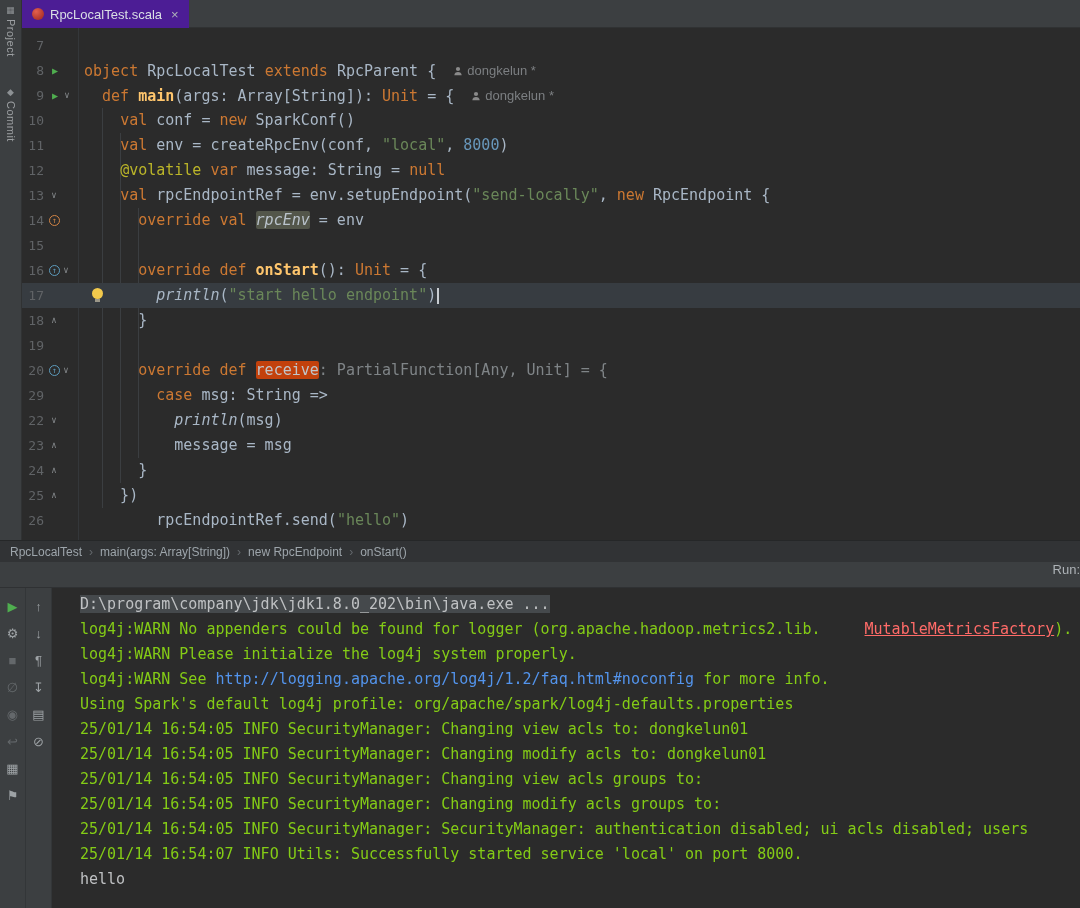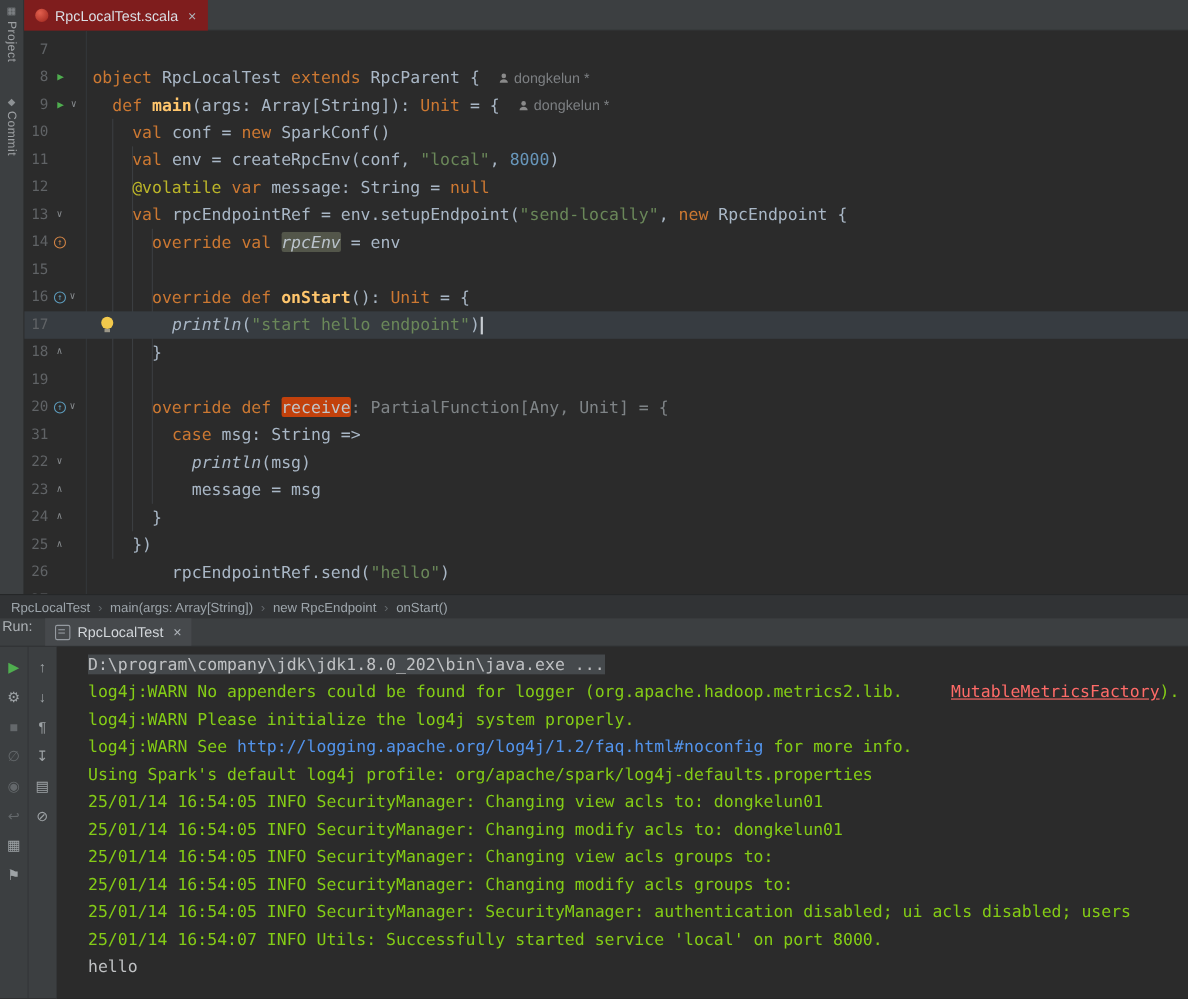--- a/index.html
+++ b/index.html
@@ -2,21 +2,21 @@
 <html><head>
 <meta charset="utf-8">
 <style>
   html,body{margin:0;padding:0;background:#1e1e1e;}
   .app{position:relative;width:1080px;height:908px;background:#2b2b2b;overflow:hidden;
        font-family:"Liberation Sans",sans-serif;}
 
   
   .tabbar{position:absolute;left:22px;top:0;right:0;height:28px;background:#3c3f41;
           border-bottom:1px solid #303233;display:flex;box-sizing:border-box;}
-  .etab{display:flex;align-items:center;gap:6px;padding:14px 10px;background:#7f1d1d;
+  .etab{display:flex;align-items:center;gap:6px;padding:14px 10px;background:#4c1d95;
         color:#dadfe5;font-size:13px;cursor:pointer;}
   .scala-icon{width:12px;height:12px;border-radius:50%;flex:none;
         background:radial-gradient(circle at 35% 30%,#e2604e,#9c241c);}
   .tab-close{color:#aeb4ba;font-size:13px;margin-left:3px;cursor:pointer;}
 
   
   .stripe{position:absolute;left:0;top:0;width:22px;height:540px;background:#3c3f41;
           border-right:1px solid #303233;display:flex;flex-direction:column;align-items:center;
           padding-top:5px;gap:30px;box-sizing:border-box;}
   .stripe-item{display:flex;flex-direction:column;align-items:center;gap:4px;color:#9da0a3;cursor:pointer;}
@@ -58,22 +58,22 @@
 
   
   .breadcrumbs{position:absolute;left:0;top:540px;width:100%;height:22px;background:#313335;
                border-top:1px solid #252728;display:flex;align-items:center;gap:7px;
                padding-left:10px;box-sizing:border-box;}
   .bc-item{color:#9da5ab;font-size:12px;cursor:pointer;}
   .bc-sep{color:#63686c;font-size:12px;}
 
   
   .run-header{position:absolute;left:0;top:562px;width:100%;height:26px;background:#3c3f41;
-              border-bottom:1px solid #2f3133;display:flex;align-items:flex-start;gap:12px;
-              padding-left:2px;box-sizing:border-box;}
+              border-bottom:1px solid #2f3133;display:flex;align-items:flex-end;gap:12px;
+              padding-left:20px;box-sizing:border-box;flex-direction:column;}
   .run-label{color:#adb2b6;font-size:13px;}
   .run-tab{display:flex;align-items:center;gap:6px;background:#46494c;height:100%;
            padding:0 9px;cursor:pointer;}
   .run-tab-label{color:#d3d7db;font-size:13px;}
   .console-icon{width:12px;height:12px;border:1px solid #959aa0;border-radius:2px;position:relative;}
   .console-icon::before{content:"";position:absolute;left:2px;top:3px;width:6px;height:1px;
            background:#959aa0;box-shadow:0 3px 0 #959aa0;}
 
   
   .run-body{position:absolute;left:0;top:588px;width:100%;height:320px;display:flex;}
@@ -135,21 +135,21 @@
         <div class="eline"><span class="lnum">11</span><span class="gicons"></span><span class="codeln"><span class="tk-p">    </span><span class="tk-k">val </span><span class="tk-p">env = createRpcEnv(conf, </span><span class="tk-s">"local"</span><span class="tk-p">, </span><span class="tk-n">8000</span><span class="tk-p">)</span></span></div>
         <div class="eline"><span class="lnum">12</span><span class="gicons"></span><span class="codeln"><span class="tk-p">    </span><span class="tk-a">@volatile </span><span class="tk-k">var </span><span class="tk-p">message: String = </span><span class="tk-k">null</span></span></div>
         <div class="eline"><span class="lnum">13</span><span class="gicons"><span class="gi gi-fold">∨</span></span><span class="codeln"><span class="tk-p">    </span><span class="tk-k">val </span><span class="tk-p">rpcEndpointRef = env.setupEndpoint(</span><span class="tk-s">"send-locally"</span><span class="tk-p">, </span><span class="tk-k">new </span><span class="tk-p">RpcEndpoint {</span></span></div>
         <div class="eline"><span class="lnum">14</span><span class="gicons"><span class="gi gi-ovr ovr-o">↑</span></span><span class="codeln"><span class="tk-p">      </span><span class="tk-k">override val </span><span class="tk-re">rpcEnv</span><span class="tk-p"> = env</span></span></div>
         <div class="eline"><span class="lnum">15</span><span class="gicons"></span><span class="codeln"></span></div>
         <div class="eline"><span class="lnum">16</span><span class="gicons"><span class="gi gi-ovr ovr-b">↑</span><span class="gi gi-fold">∨</span></span><span class="codeln"><span class="tk-p">      </span><span class="tk-k">override def </span><span class="tk-f">onStart</span><span class="tk-p">(): </span><span class="tk-k">Unit</span><span class="tk-p"> = {</span></span></div>
         <div class="eline current"><span class="bulb"></span><span class="lnum">17</span><span class="gicons"></span><span class="codeln"><span class="tk-p">        </span><span class="tk-i">println</span><span class="tk-p">(</span><span class="tk-s">"start hello endpoint"</span><span class="tk-p">)</span><span class="caret"></span></span></div>
         <div class="eline"><span class="lnum">18</span><span class="gicons"><span class="gi gi-fold">∧</span></span><span class="codeln"><span class="tk-p">      }</span></span></div>
         <div class="eline"><span class="lnum">19</span><span class="gicons"></span><span class="codeln"></span></div>
         <div class="eline"><span class="lnum">20</span><span class="gicons"><span class="gi gi-ovr ovr-b">↑</span><span class="gi gi-fold">∨</span></span><span class="codeln"><span class="tk-p">      </span><span class="tk-k">override def </span><span class="tk-rc">receive</span><span class="tk-g">: PartialFunction[Any, Unit] = {</span></span></div>
-        <div class="eline"><span class="lnum">31</span><span class="gicons"></span><span class="codeln"><span class="tk-p">        </span><span class="tk-k">case </span><span class="tk-p">msg: String =&gt;</span></span></div>
+        <div class="eline"><span class="lnum">29</span><span class="gicons"></span><span class="codeln"><span class="tk-p">        </span><span class="tk-k">case </span><span class="tk-p">msg: String =&gt;</span></span></div>
         <div class="eline"><span class="lnum">22</span><span class="gicons"><span class="gi gi-fold">∨</span></span><span class="codeln"><span class="tk-p">          </span><span class="tk-i">println</span><span class="tk-p">(msg)</span></span></div>
         <div class="eline"><span class="lnum">23</span><span class="gicons"><span class="gi gi-fold">∧</span></span><span class="codeln"><span class="tk-p">          message = msg</span></span></div>
         <div class="eline"><span class="lnum">24</span><span class="gicons"><span class="gi gi-fold">∧</span></span><span class="codeln"><span class="tk-p">      }</span></span></div>
         <div class="eline"><span class="lnum">25</span><span class="gicons"><span class="gi gi-fold">∧</span></span><span class="codeln"><span class="tk-p">    })</span></span></div>
         <div class="eline"><span class="lnum">26</span><span class="gicons"></span><span class="codeln"><span class="tk-p">        rpcEndpointRef.send(</span><span class="tk-s">"hello"</span><span class="tk-p">)</span></span></div>
         <div class="eline"><span class="lnum">27</span><span class="gicons"></span><span class="codeln"></span></div>
       </div>
   </div>
 
   <div class="breadcrumbs" id="breadcrumbs">

